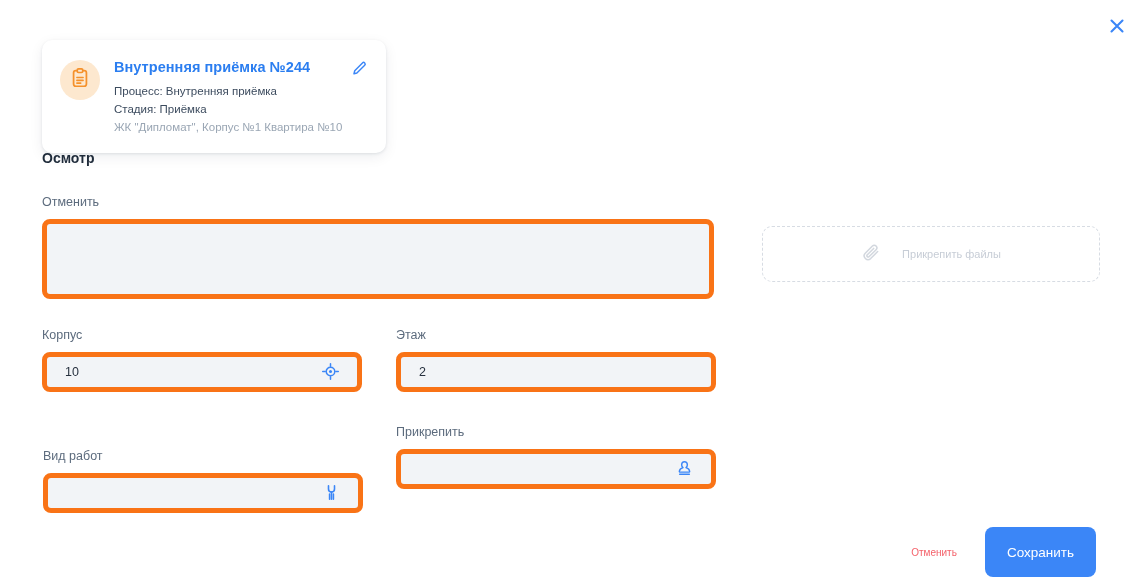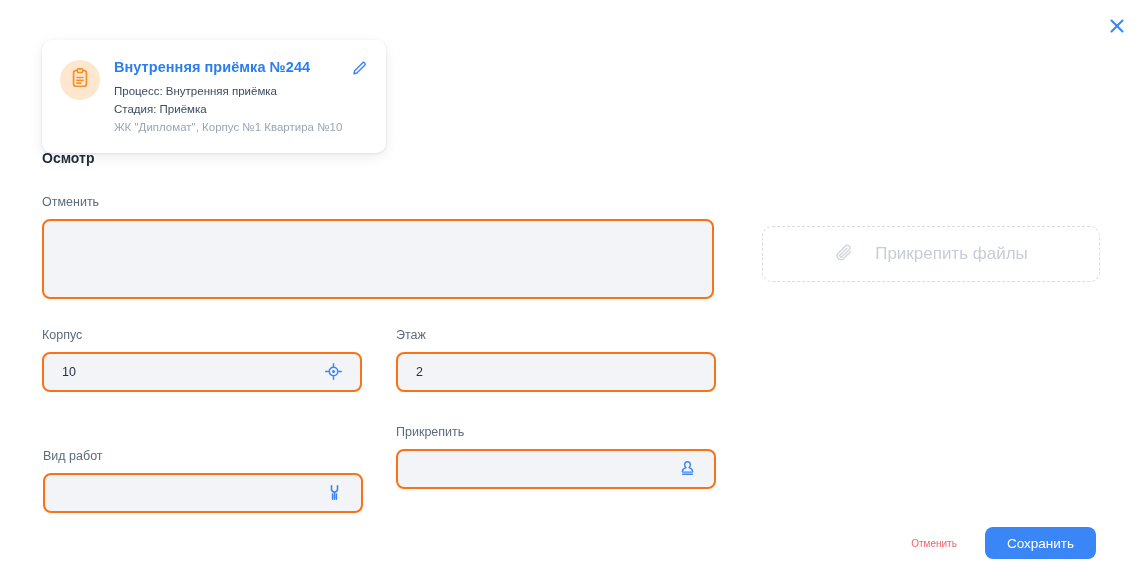--- a/index.html
+++ b/index.html
@@ -108,21 +108,21 @@
 
   .field-label {
     font-size: 12.5px;
     color: #5c6b7d;
     line-height: 1;
     margin-bottom: 10px;
   }
 
   .input-box {
     background: #f2f4f7;
-    border: 2px solid #f97316;
+    border: 5px solid #f97316;
     border-radius: 8px;
     box-sizing: border-box;
     display: flex;
     align-items: center;
     position: relative;
   }
   .input-value {
     font-size: 12.5px;
     color: #27313f;
     padding-left: 18px;
@@ -163,21 +163,21 @@
     box-sizing: border-box;
     border: 1px dashed #d7dce3;
     border-radius: 10px;
     display: flex;
     align-items: center;
     justify-content: center;
     cursor: pointer;
     background: #ffffff;
   }
   .attach-label {
-    font-size: 17px;
+    font-size: 11px;
     color: #c7cdd6;
     margin-left: 21px;
   }
 
   
   .fg {
     position: absolute;
   }
   .fg-place   { left: 42px;  top: 329px; width: 320px; }
   .fg-floor   { left: 396px; top: 329px; width: 320px; }
@@ -201,21 +201,21 @@
     padding: 0 14px;
     cursor: pointer;
     font-family: inherit;
   }
   .btn-save {
     font-size: 13.5px;
     color: #ffffff;
     background: #3b86f7;
     border: none;
     border-radius: 8px;
-    height: 32px;
+    height: 50px;
     padding: 0 22px;
     margin-left: 14px;
     cursor: pointer;
     font-family: inherit;
   }
 </style>
 </head>
 <body>
 
 <button class="close-btn">

